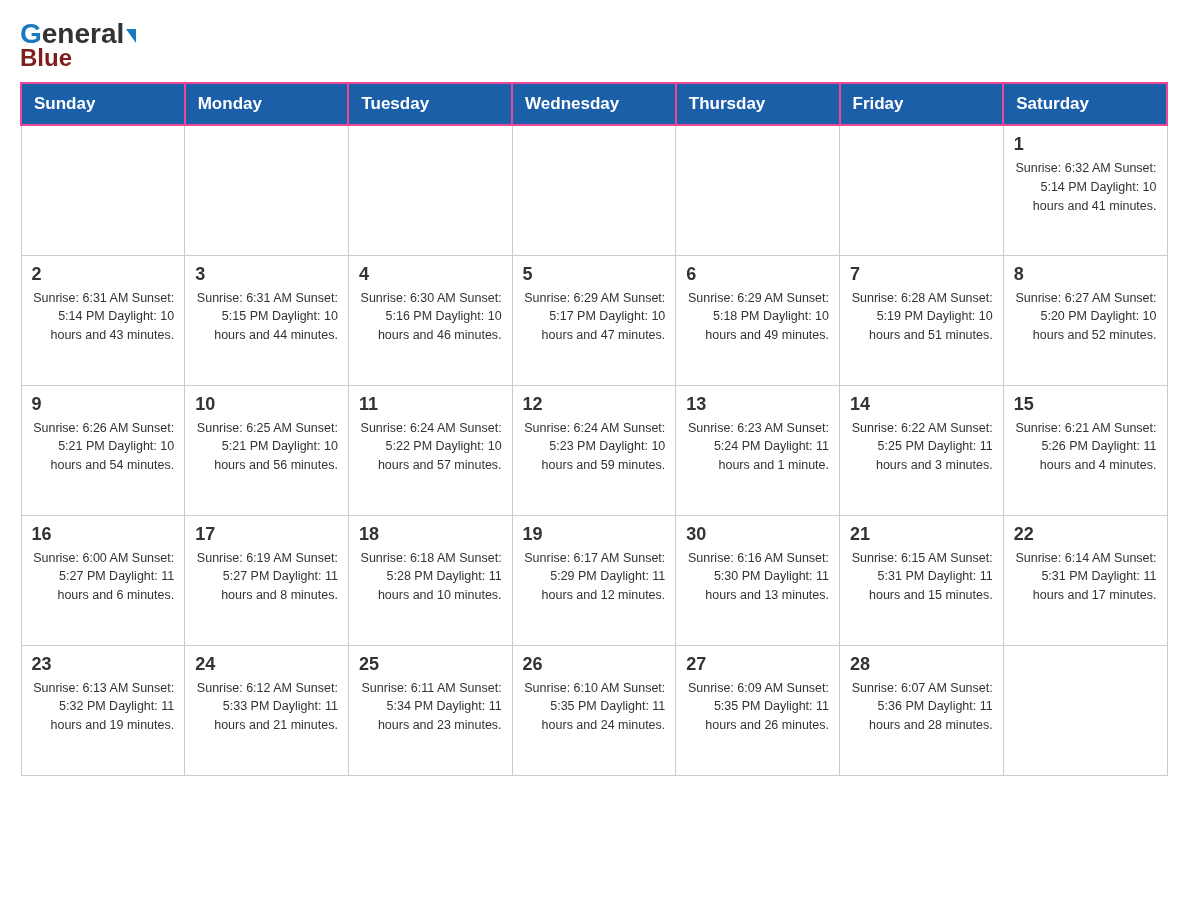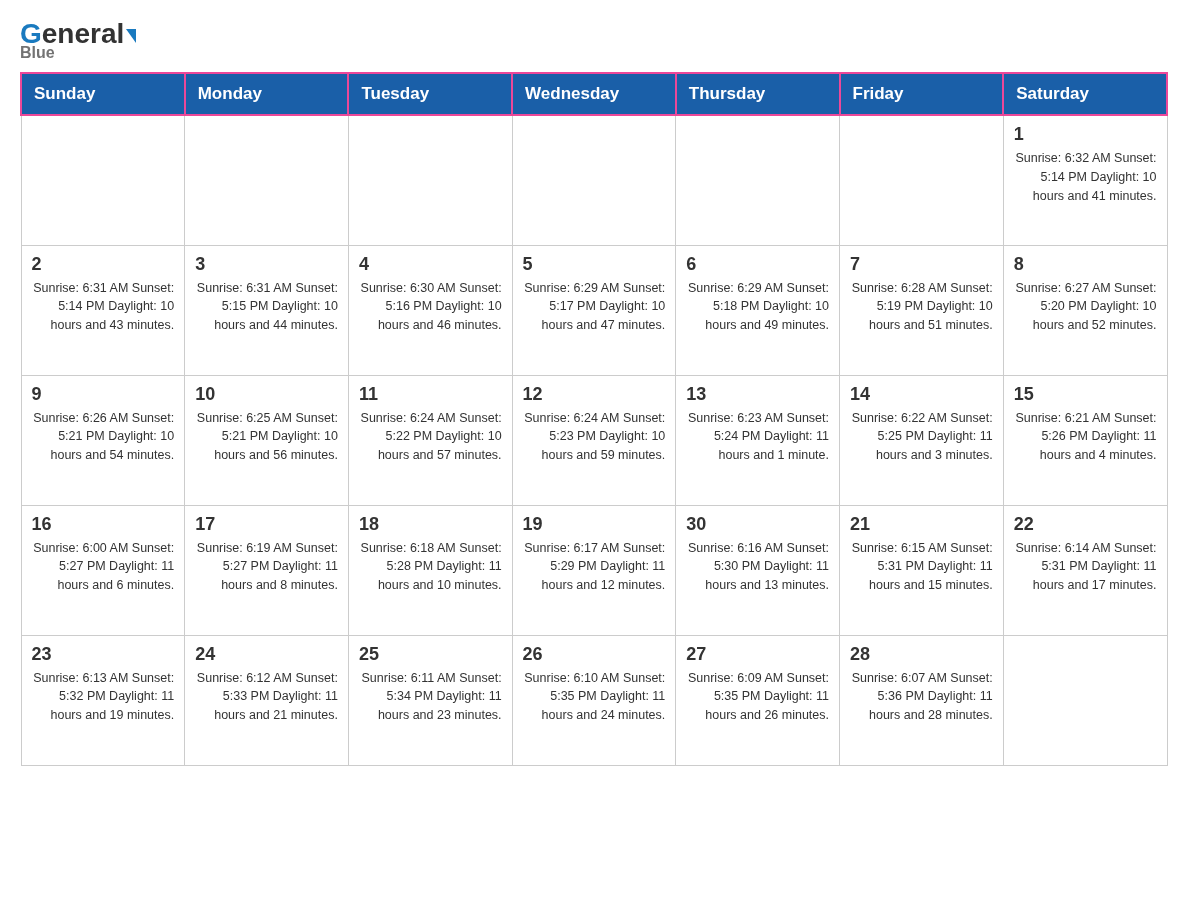--- a/index.html
+++ b/index.html
@@ -35,23 +35,23 @@
       display: inline-block;
       width: 0;
       height: 0;
       border-left: 10px solid transparent;
       border-right: 0px solid transparent;
       border-top: 14px solid #1a7abf;
       margin-left: 2px;
       vertical-align: middle;
     }
     .logo-blue {
-      font-size: 16px;
-      font-weight: bold;
-      color: #737373;
+      font-size: 24px;
+      font-weight: bold;
+      color: #7f1d1d;
       margin-top: -4px;
     }
     .title-block {
       text-align: right;
     }
     .title-block h1 {
       font-size: 52px;
       font-weight: bold;
       color: #333;
       line-height: 1.1;

